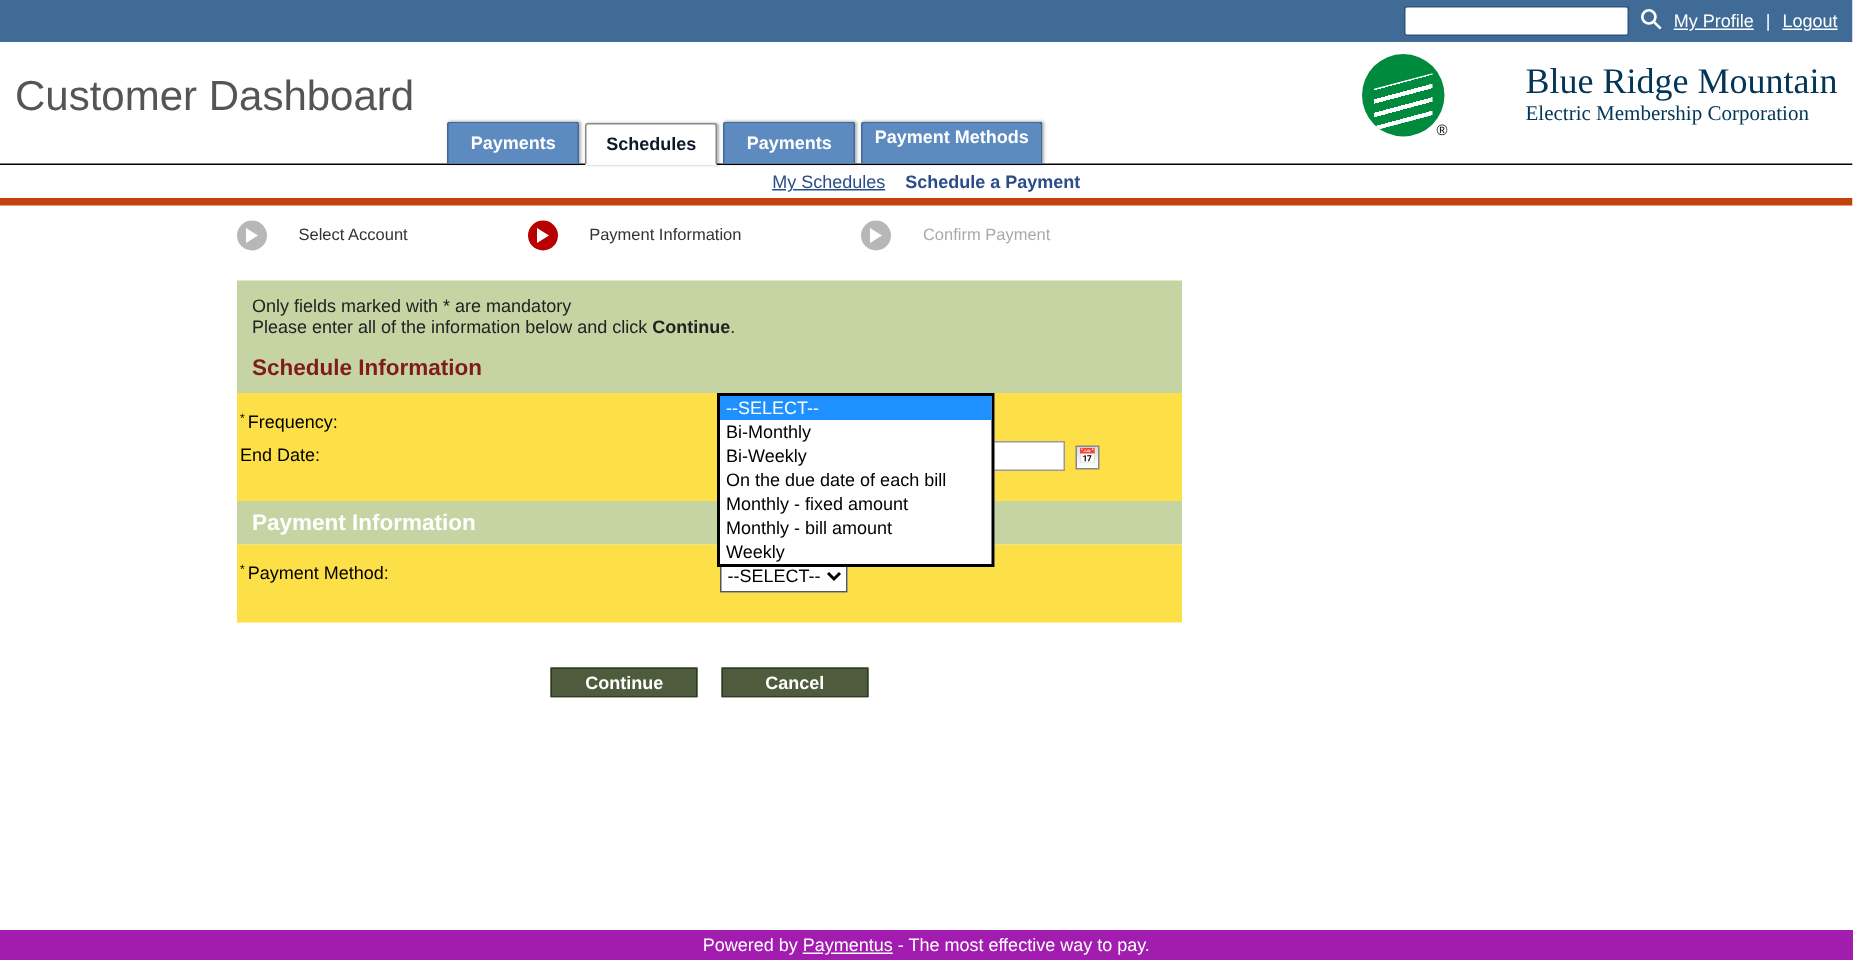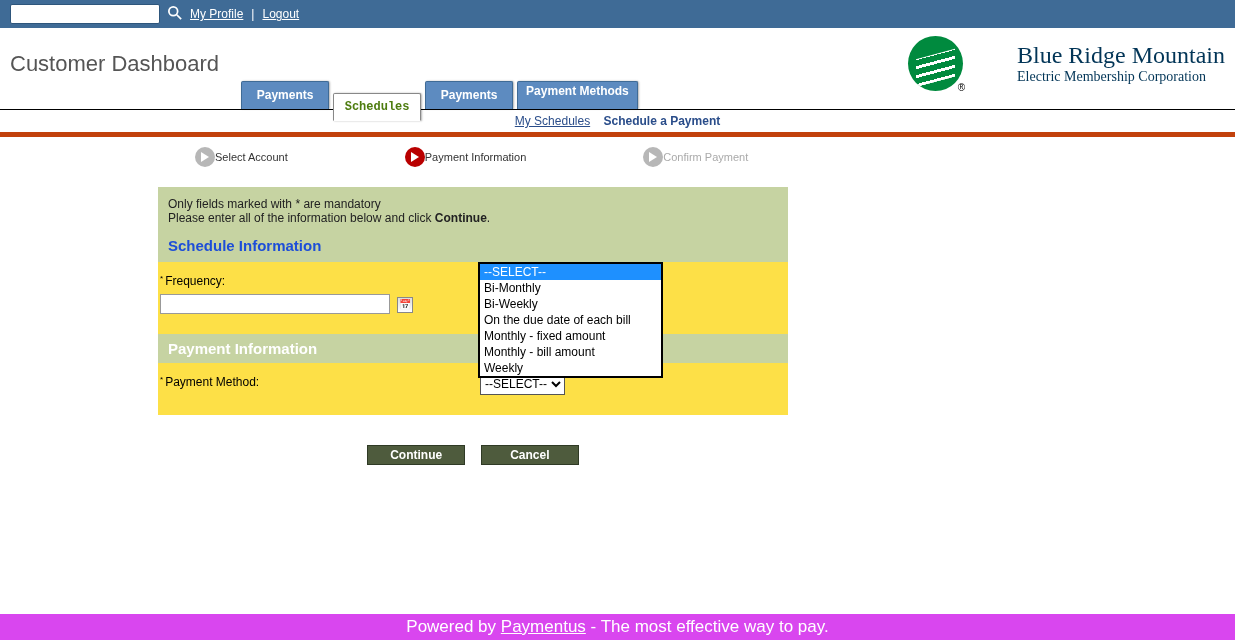--- a/index.html
+++ b/index.html
@@ -8,20 +8,21 @@
     font-family: Arial, Helvetica, sans-serif;
     font-size: 13px;
     color: #000;
     background: #fff;
   }
   .topbar {
     background: #3f6b96;
     height: 28px;
     display: flex;
     align-items: center;
+    justify-content: flex-end;
     padding: 0 10px;
     gap: 8px;
   }
   .topbar input.search {
     width: 150px;
     height: 20px;
     background: #fff;
     border: 1px solid #2e567c;
     border-radius: 2px;
     padding: 0 4px;
@@ -39,21 +40,21 @@
   }
   .topbar .sep { color: #fff; font-size: 12px; }
   .header-row {
     display: flex;
     align-items: flex-end;
     border-bottom: 1px solid #000;
     position: relative;
     min-height: 82px;
   }
   .page-title {
-    font-size: 22px;
+    font-size: 28px;
     color: #555;
     padding: 0 12px 10px 10px;
     font-weight: normal;
     margin: 0;
     align-self: center;
   }
   .tabs {
     display: flex;
     gap: 4px;
     align-self: flex-end;
@@ -69,26 +70,25 @@
     font-size: 12px;
     border: 1px solid #3f6b96;
     border-bottom: none;
     border-radius: 2px 2px 0 0;
     cursor: pointer;
     line-height: 1.2;
     box-shadow: 1px 0 2px rgba(0,0,0,0.3);
   }
   .tab.active {
     background: #fff;
-    color: #4d7c0f;
+    color: #0f172a;
     border: 1px solid #888;
     border-bottom: 1px solid #fff;
     position: relative;
-    top: 12px;
-    font-family: Liberation Mono, monospace;
+    top: 1px;
   }
   .brand {
     position: absolute;
     right: 10px;
     top: 8px;
     display: flex;
     align-items: center;
     gap: 10px;
   }
   .brand .logo {
@@ -148,45 +148,44 @@
     margin-left: 158px;
     margin-top: 10px;
     position: relative;
   }
   .wizard {
     display: flex;
     gap: 80px;
     margin-bottom: 20px;
   }
   .wstep {
-    display: flex; align-items: center; gap: 0;
+    display: flex; align-items: center; gap: 21px;
     font-size: 11px;
     color: #333;
-    margin-left: 37px;
   }
   .wstep.dim { color: #aaa; }
   .wstep .circle {
     width: 20px; height: 20px; border-radius: 50%;
     background: #b7b7b7;
     display: flex; align-items: center; justify-content: center;
     color: #fff;
   }
   .wstep.active .circle { background: #b90000; }
   .wstep .circle svg { fill: #fff; }
   .panel {
     width: 630px;
   }
   .infobox {
     background: #c6d3a2;
     padding: 10px 10px 8px 10px;
     font-size: 12px;
     color: #222;
   }
   .infobox .secthead {
-    color: #1d4ed8;
+    color: #7f1d1d;
     font-weight: bold;
     font-size: 15px;
     margin-top: 12px;
   }
   .fields {
     background: #fde047;
     padding: 10px 2px 14px 2px;
     font-size: 12px;
     position: relative;
   }
@@ -266,24 +265,24 @@
     font-weight: bold;
     font-size: 12px;
     border: 1px solid #2f3a25;
     margin: 0 6px;
     cursor: pointer;
   }
   .footer {
     position: fixed;
     bottom: 0;
     left: 0; right: 0;
-    background: #d946ef;
+    background: #a21caf;
     color: #fff;
     text-align: center;
-    font-size: 17px;
+    font-size: 12px;
     padding: 3px 0;
   }
   .footer a { color: #fff; text-decoration: underline; }
 </style>
 </head>
 <body>
 
 <div class="topbar">
   <input type="text" class="search" placeholder="" style="">
   <span class="search-icon">
@@ -358,20 +357,21 @@
       </div>
       <div class="secthead">Schedule Information</div>
     </div>
 
     <div class="fields">
       <div class="frow">
         <div class="flabel"><span class="asterisk">*</span><span>Frequency:</span></div>
         <div class="fctrl"></div>
       </div>
       <div class="frow">
+        <div class="flabel"><span>End Date:</span></div>
         <div class="fctrl">
           <input type="text" class="dateinput" value="" style="">
           <span class="calicon">📅</span>
         </div>
       </div>
 
       <div class="dropdown-open">
         <div class="opt sel">--SELECT--</div>
         <div class="opt">Bi-Monthly</div>
         <div class="opt">Bi-Weekly</div>

